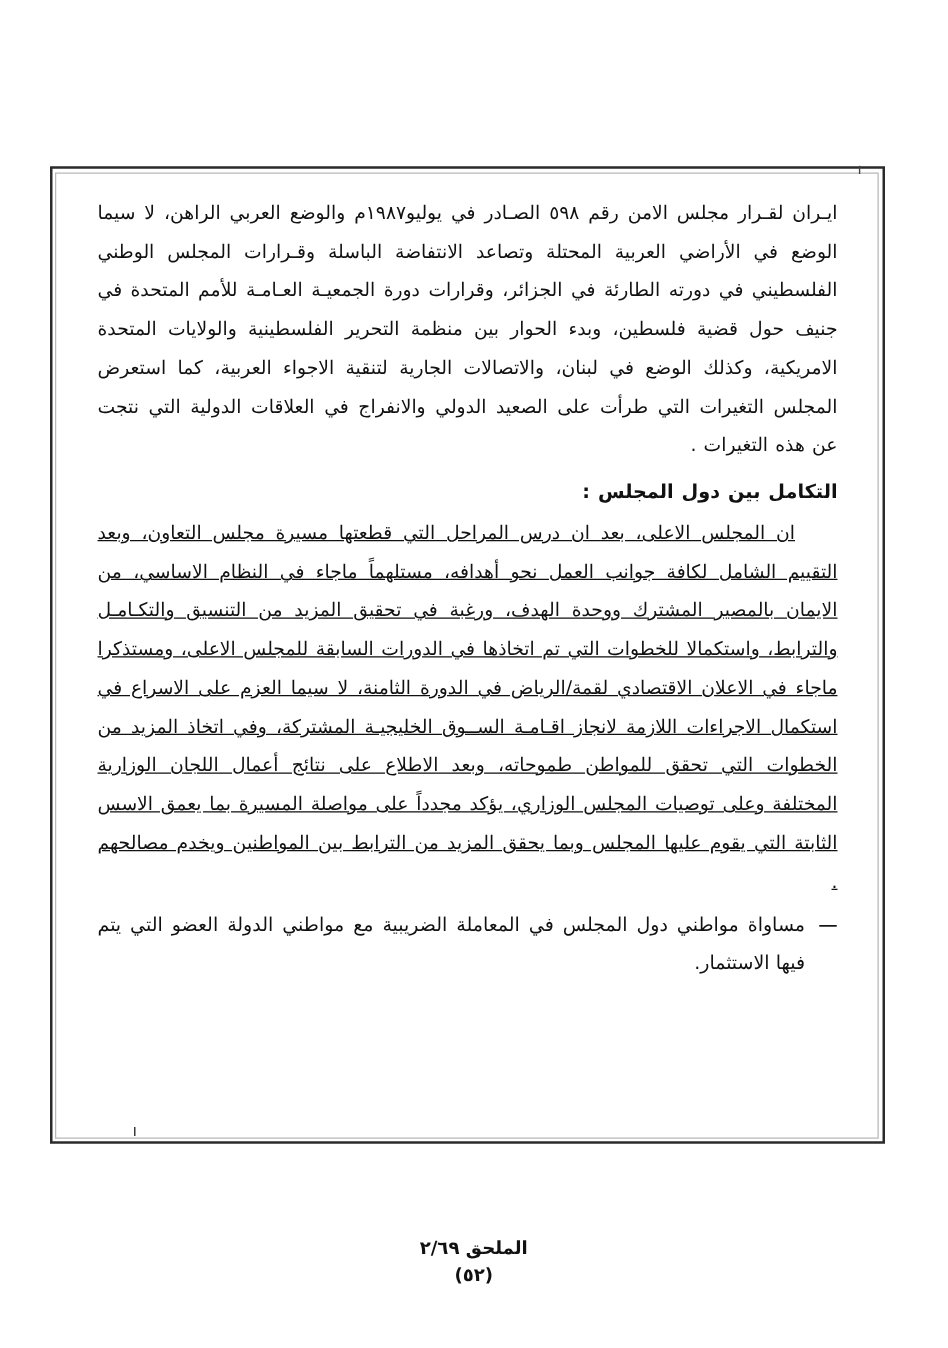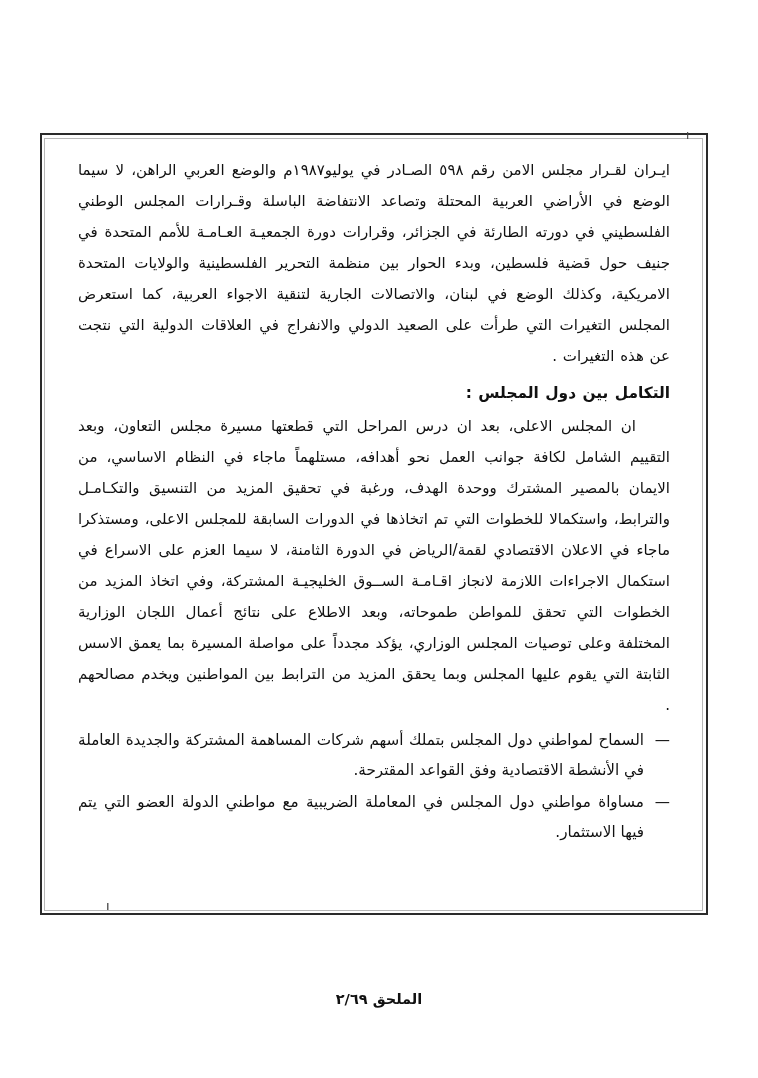--- a/index.html
+++ b/index.html
@@ -59,20 +59,21 @@
     line-height: 31px;
     letter-spacing: 0px;
     word-spacing: 1px;
   }
 
   .para {
     text-indent: 0;
   }
   .para-indent {
     text-indent: 34px;
+    text-decoration: underline;
   }
 
   .heading {
     font-weight: bold;
     font-size: 15.4px;
     line-height: 31px;
     margin-top: 6px;
     margin-bottom: 2px;
     text-align: right;
     text-align-last: right;
@@ -148,29 +149,29 @@
     <p class="para">ايـران لقـرار مجلس الامن رقم ٥٩٨ الصـادر في يوليو١٩٨٧م والوضع العربي الراهن، لا سيما الوضع في الأراضي العربية المحتلة وتصاعد الانتفاضة الباسلة وقـرارات المجلس الوطني الفلسطيني في دورته الطارئة في الجزائر، وقرارات دورة الجمعيـة العـامـة للأمم المتحدة في جنيف حول قضية فلسطين، وبدء الحوار بين منظمة التحرير الفلسطينية والولايات المتحدة الامريكية، وكذلك الوضع في لبنان، والاتصالات الجارية لتنقية الاجواء العربية، كما استعرض المجلس التغيرات التي طرأت على الصعيد الدولي والانفراج في العلاقات الدولية التي نتجت عن هذه التغيرات .</p>
 
     <p class="heading">التكامل بين دول المجلس :</p>
 
     <p class="para para-indent">ان المجلس الاعلى، بعد ان درس المراحل التي قطعتها مسيرة مجلس التعاون، وبعد التقييم الشامل لكافة جوانب العمل نحو أهدافه، مستلهماً ماجاء في النظام الاساسي، من الايمان بالمصير المشترك ووحدة الهدف، ورغبة في تحقيق المزيد من التنسيق والتكـامـل والترابط، واستكمالا للخطوات التي تم اتخاذها في الدورات السابقة للمجلس الاعلى، ومستذكرا ماجاء في الاعلان الاقتصادي لقمة/الرياض في الدورة الثامنة، لا سيما العزم على الاسراع في استكمال الاجراءات اللازمة لانجاز اقـامـة الســوق الخليجيـة المشتركة، وفي اتخاذ المزيد من الخطوات التي تحقق للمواطن طموحاته، وبعد الاطلاع على نتائج أعمال اللجان الوزارية المختلفة وعلى توصيات المجلس الوزاري، يؤكد مجدداً على مواصلة المسيرة بما يعمق الاسس الثابتة التي يقوم عليها المجلس وبما يحقق المزيد من الترابط بين المواطنين ويخدم مصالحهم .</p>
 
 
     <ul class="bullets">
       <li>
         <span class="dash">—</span>
-        <span>السماح لمواطني دول المجلس بتملك أسهم شركات المساهمة المشتركة والجديدة العاملة في الأنشطة الاقتصادية وفق القواعد المقترحة.</span>
       </li>
       <li>
         <span class="dash">—</span>
         <span>مساواة مواطني دول المجلس في المعاملة الضريبية مع مواطني الدولة العضو التي يتم فيها الاستثمار.</span>
       </li>
     </ul>
 
   </div>
 
   <div class="stray-mark">ı</div>
 
   <div class="footer">
     <div class="line1">الملحق ٢/٦٩</div>
+    <div class="line2">(٥٢)</div>
   </div>
 
 </div>
 
 </body></html>

